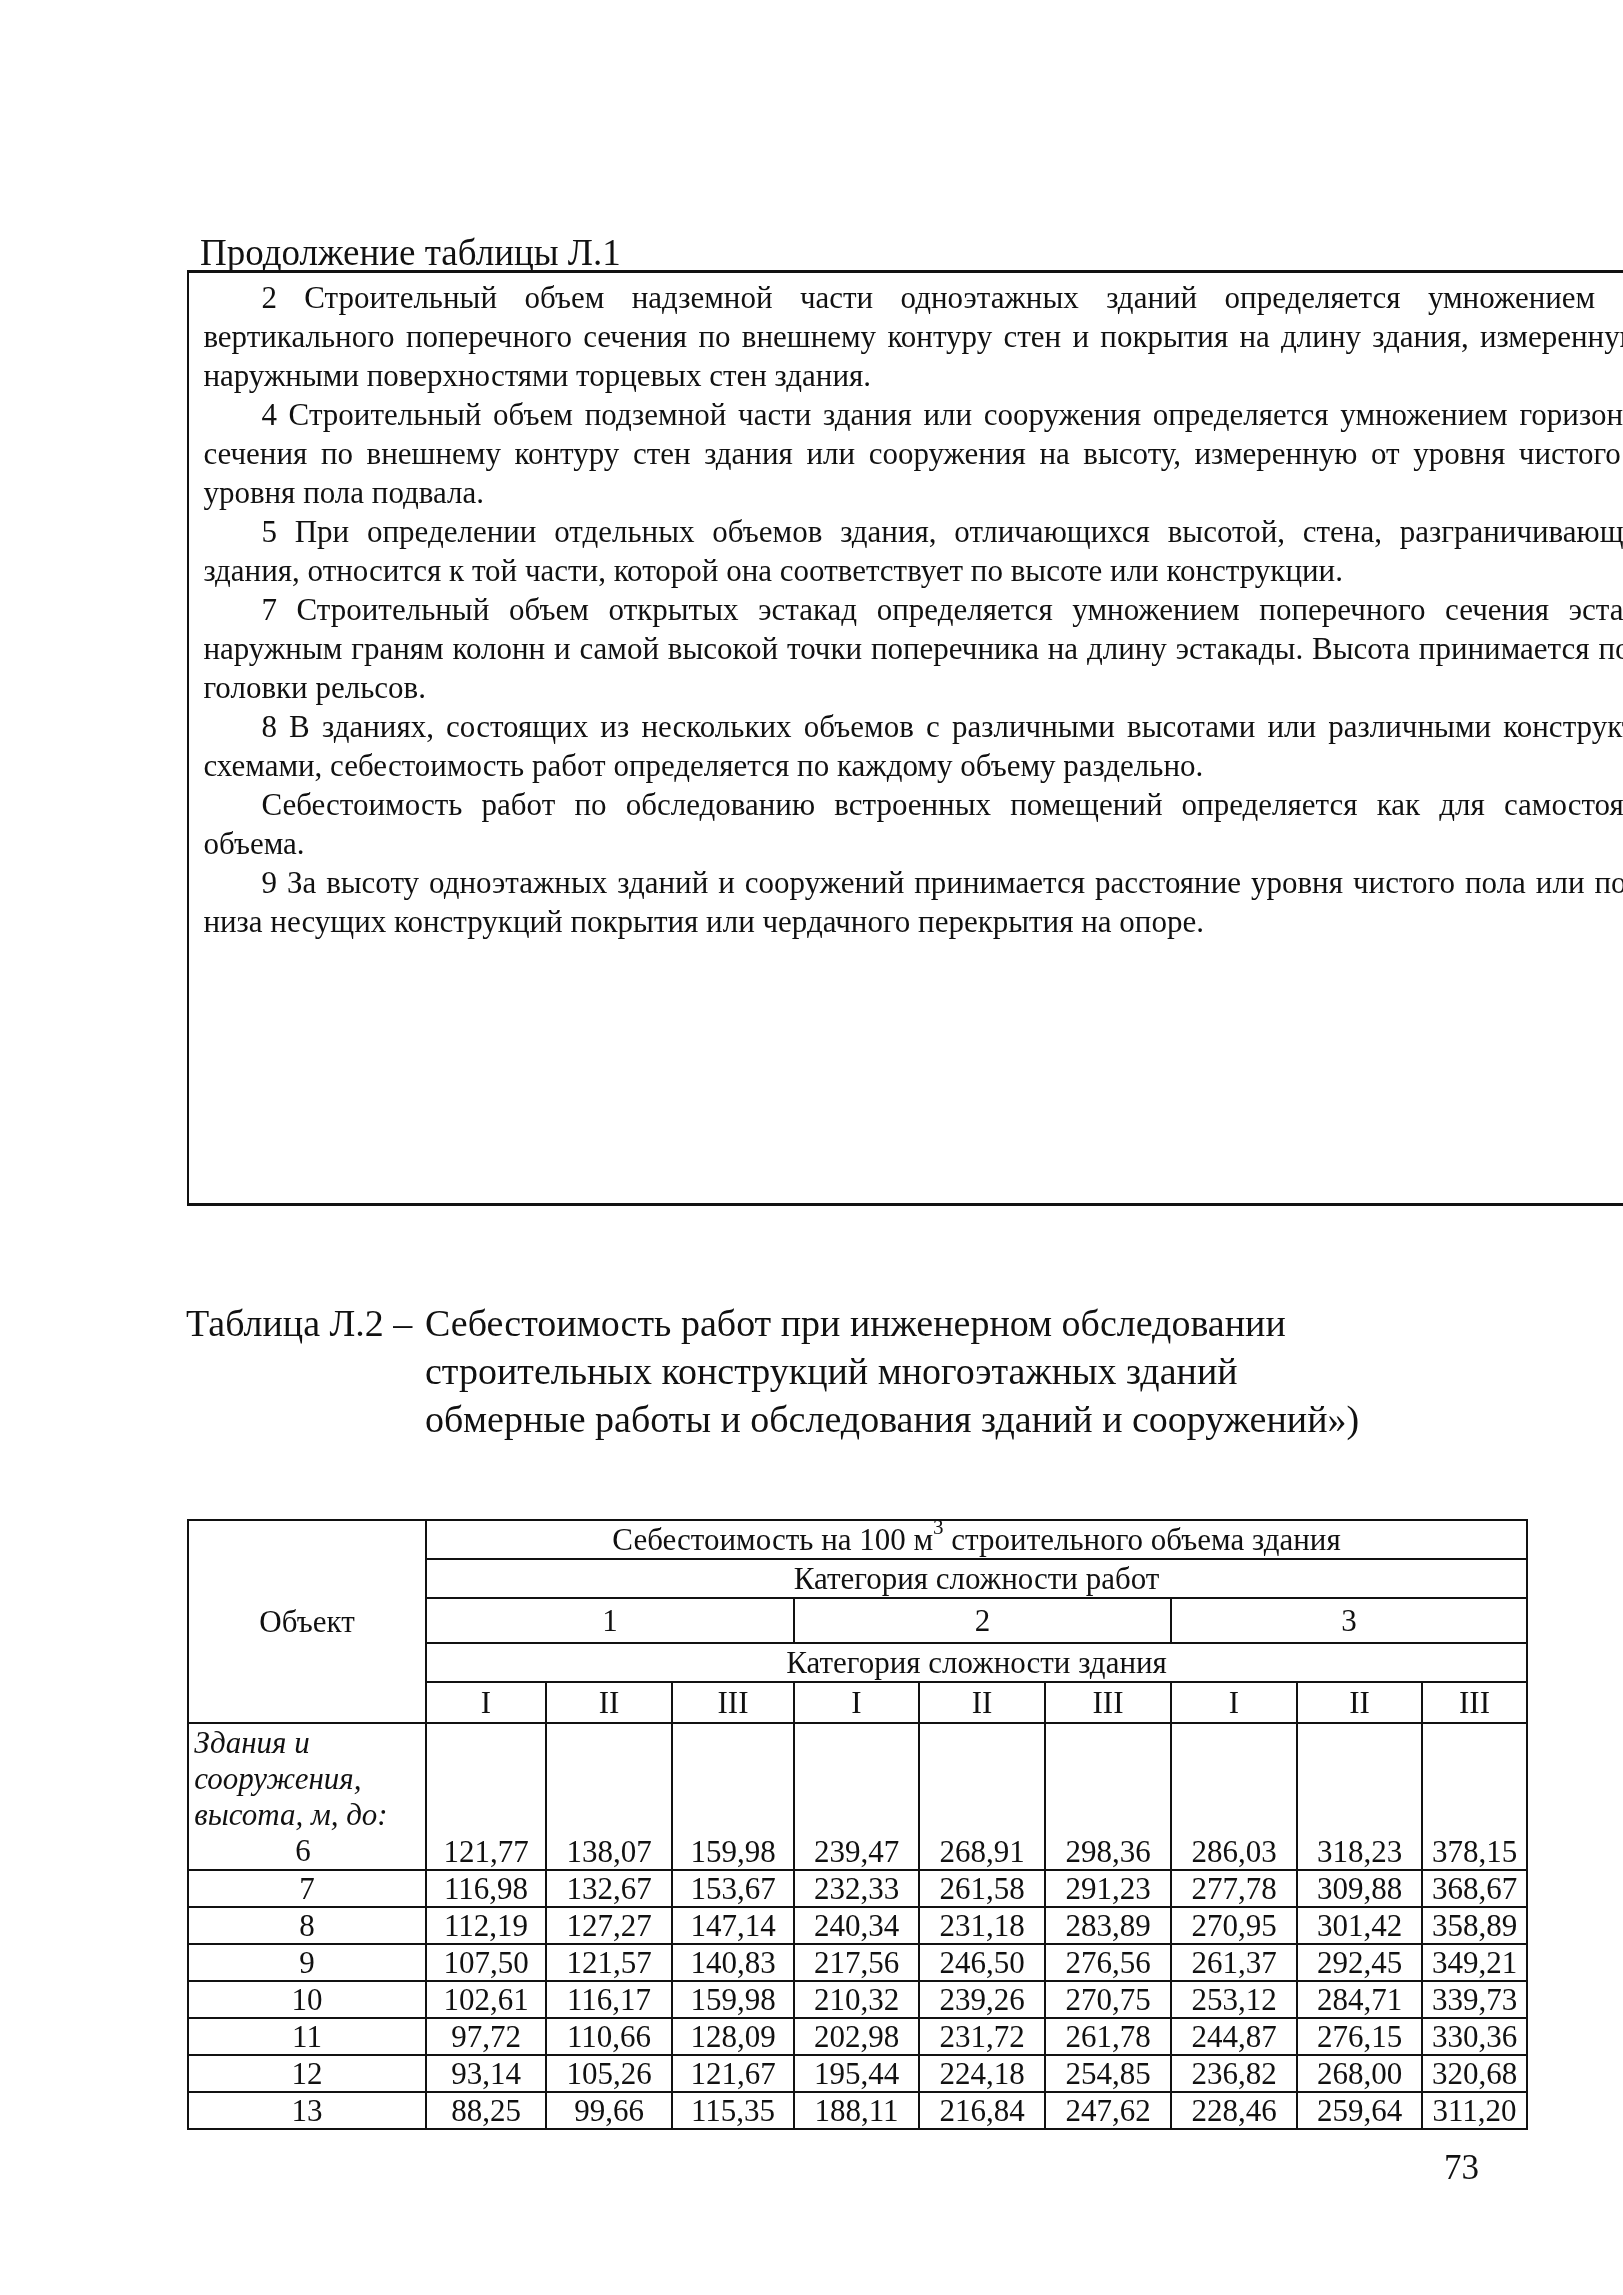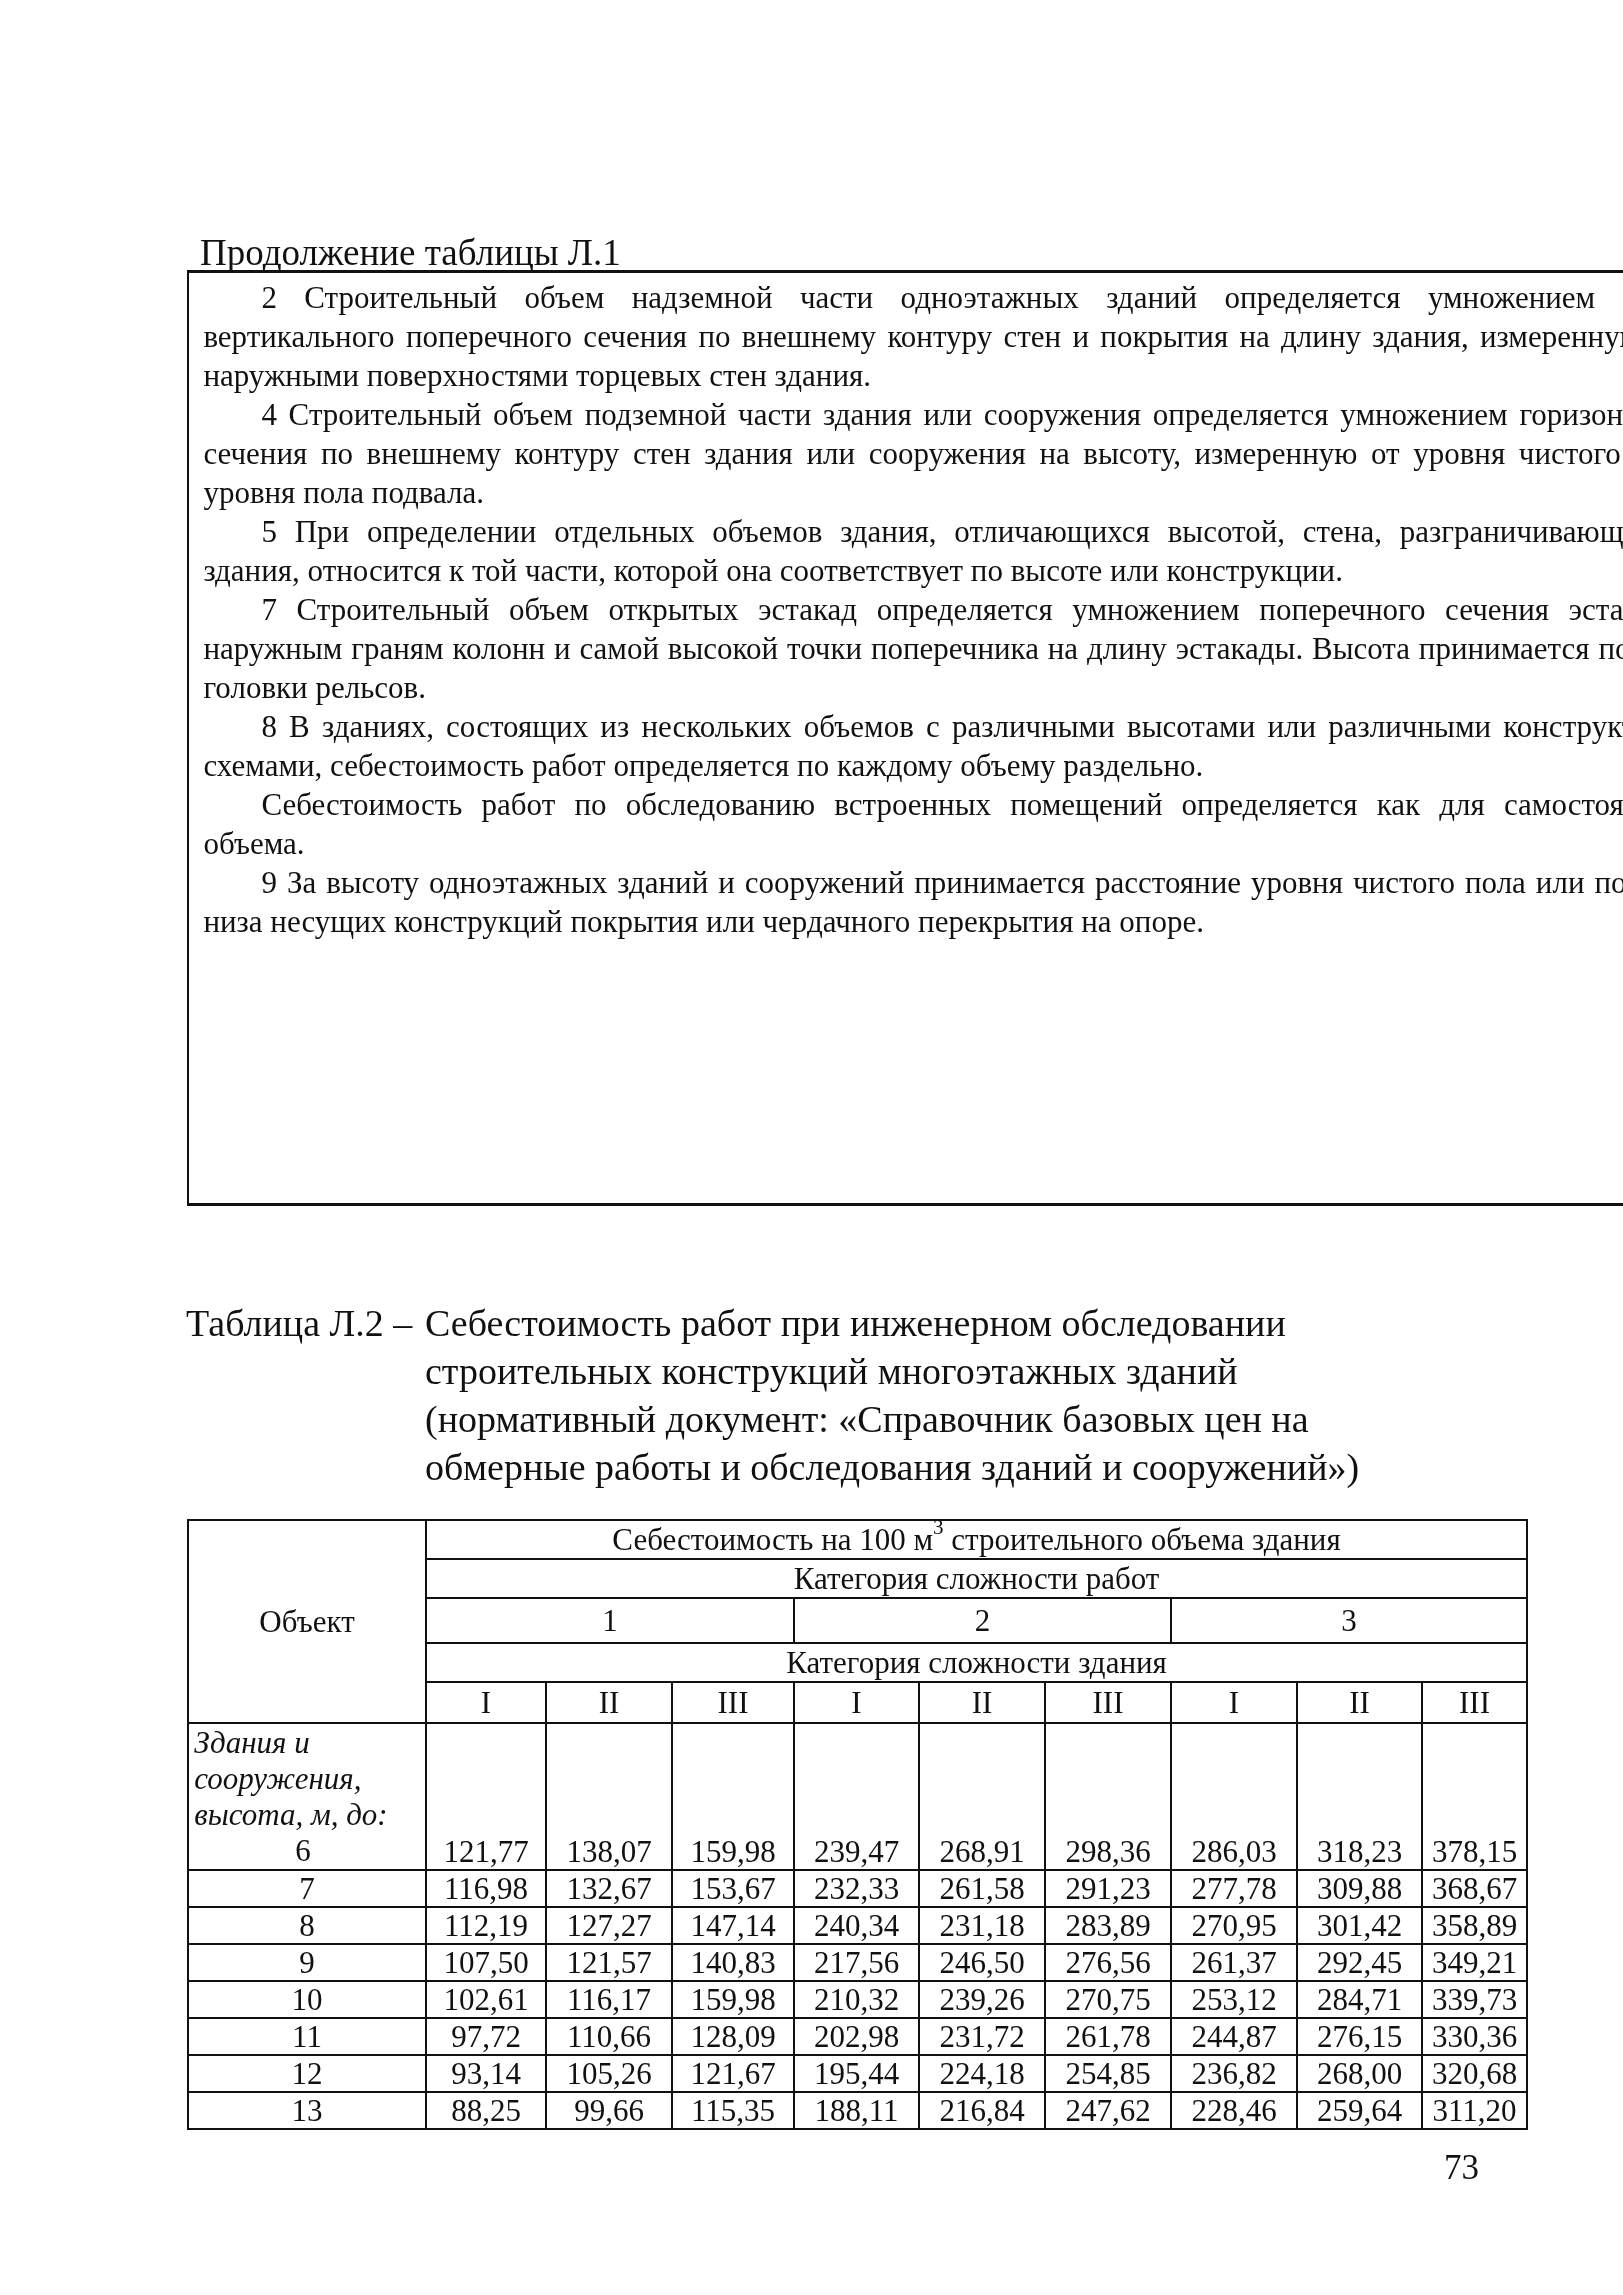--- a/index.html
+++ b/index.html
@@ -65,21 +65,20 @@
   <p class="note">8 В зданиях, состоящих из нескольких объемов с различными высотами или различными конструктивными схемами, себестоимость работ определяется по каждому объему раздельно.</p>
   <p class="note">Себестоимость работ по обследованию встроенных помещений определяется как для самостоятельного объема.</p>
   <p class="note">9 За высоту одноэтажных зданий и сооружений принимается расстояние уровня чистого пола или подвала до низа несущих конструкций покрытия или чердачного перекрытия на опоре.</p>
 </div>
 
 <div class="table-title">
   <span class="lead">Таблица Л.2 – </span>
   <div class="rest">
     <span class="first">Себестоимость работ при инженерном обследовании</span>
     <span class="first">строительных конструкций многоэтажных зданий</span>
-    <span class="first">(нормативный документ: «Справочник базовых цен на</span>
     <span class="first">обмерные работы и обследования зданий и сооружений»)</span>
   </div>
 </div>
 
 <table class="cost">
   <colgroup>
     <col style="width:238px">
       <col style="width:120px">
       <col style="width:126px">
       <col style="width:122px">

